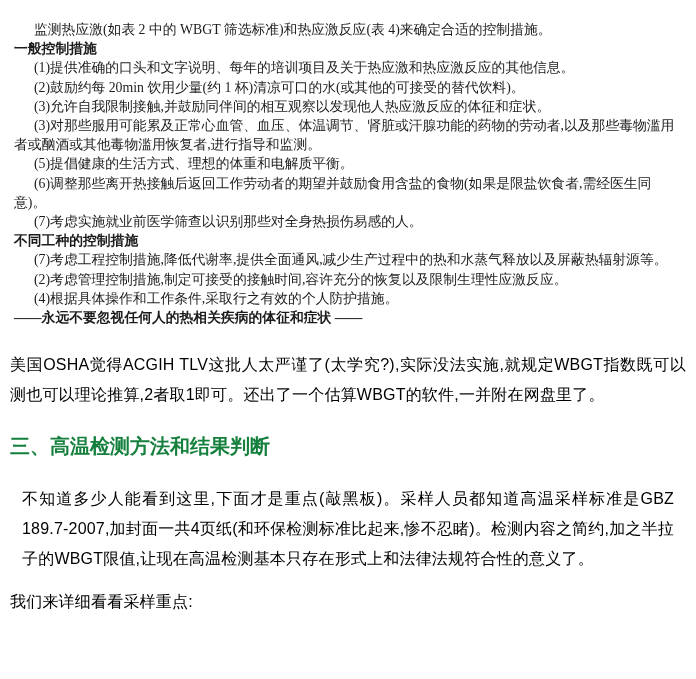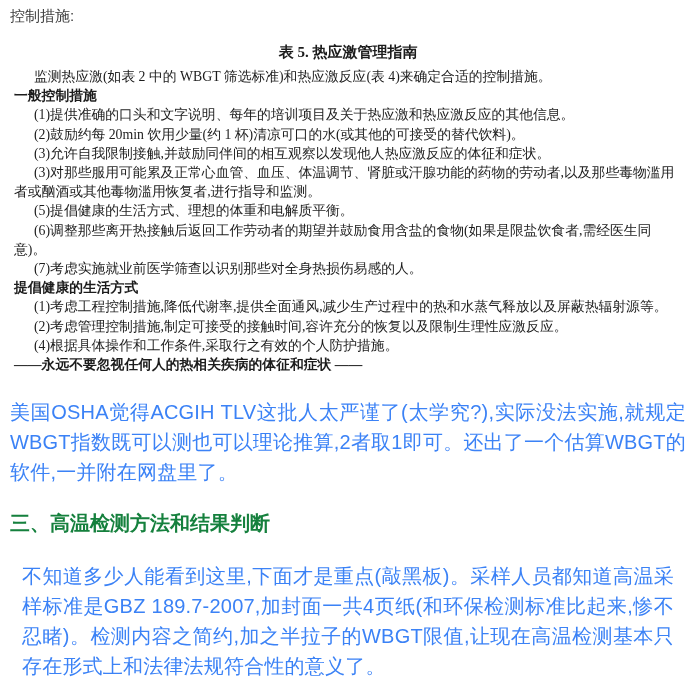--- a/index.html
+++ b/index.html
@@ -14,23 +14,23 @@
   }
   .page {
     padding: 6px 10px 0 10px;
     box-sizing: border-box;
     width: 696px;
   }
 
   
   .body-text {
     font-family: "Liberation Sans", "DejaVu Sans", sans-serif;
-    font-size: 20px;
+    font-size: 16px;
     line-height: 30px;
-    color: #3b82f6;
+    color: #000000;
     margin: 0;
     text-align: justify;
     letter-spacing: 0.2px;
   }
   .intro-line {
     font-family: "Liberation Sans", "DejaVu Sans", sans-serif;
     font-size: 15px;
     line-height: 20px;
     color: #3f3f3f;
     margin: 0;
@@ -74,38 +74,36 @@
   .scan-footer {
     text-align: left;
     font-weight: bold;
   }
 </style>
 </head>
 <body>
 
 <div class="page">
 
-  <p class="intro-line">控制措施:</p>
 
   <figure class="scan" style="margin-bottom:0;">
-    <div class="scan-title">表 5. 热应激管理指南</div>
 
     <p class="scan-lead">监测热应激(如表 2 中的 WBGT 筛选标准)和热应激反应(表 4)来确定合适的控制措施。</p>
 
     <p class="scan-heading">一般控制措施</p>
     <p class="scan-item">(1)提供准确的口头和文字说明、每年的培训项目及关于热应激和热应激反应的其他信息。</p>
     <p class="scan-item">(2)鼓励约每 20min 饮用少量(约 1 杯)清凉可口的水(或其他的可接受的替代饮料)。</p>
     <p class="scan-item">(3)允许自我限制接触,并鼓励同伴间的相互观察以发现他人热应激反应的体征和症状。</p>
     <p class="scan-item">(3)对那些服用可能累及正常心血管、血压、体温调节、肾脏或汗腺功能的药物的劳动者,以及那些毒物滥用者或酗酒或其他毒物滥用恢复者,进行指导和监测。</p>
     <p class="scan-item">(5)提倡健康的生活方式、理想的体重和电解质平衡。</p>
     <p class="scan-item">(6)调整那些离开热接触后返回工作劳动者的期望并鼓励食用含盐的食物(如果是限盐饮食者,需经医生同意)。</p>
     <p class="scan-item">(7)考虑实施就业前医学筛查以识别那些对全身热损伤易感的人。</p>
 
-    <p class="scan-heading">提倡健康的生活方式</p>
-    <p class="scan-item">(1)考虑工程控制措施,降低代谢率,提供全面通风,减少生产过程中的热和水蒸气释放以及屏蔽热辐射源等。</p>
+    <p class="scan-heading">不同工种的控制措施</p>
+    <p class="scan-item">(7)考虑工程控制措施,降低代谢率,提供全面通风,减少生产过程中的热和水蒸气释放以及屏蔽热辐射源等。</p>
     <p class="scan-item">(2)考虑管理控制措施,制定可接受的接触时间,容许充分的恢复以及限制生理性应激反应。</p>
     <p class="scan-item">(4)根据具体操作和工作条件,采取行之有效的个人防护措施。</p>
 
     <p class="scan-footer">——永远不要忽视任何人的热相关疾病的体征和症状 ——</p>
   </figure>
 
   <p class="body-text p-osha">美国OSHA觉得ACGIH TLV这批人太严谨了(太学究?),实际没法实施,就规定WBGT指数既可以测也可以理论推算,2者取1即可。还出了一个估算WBGT的软件,一并附在网盘里了。</p>
 
   <h3 class="section-heading">三、高温检测方法和结果判断</h3>
 

